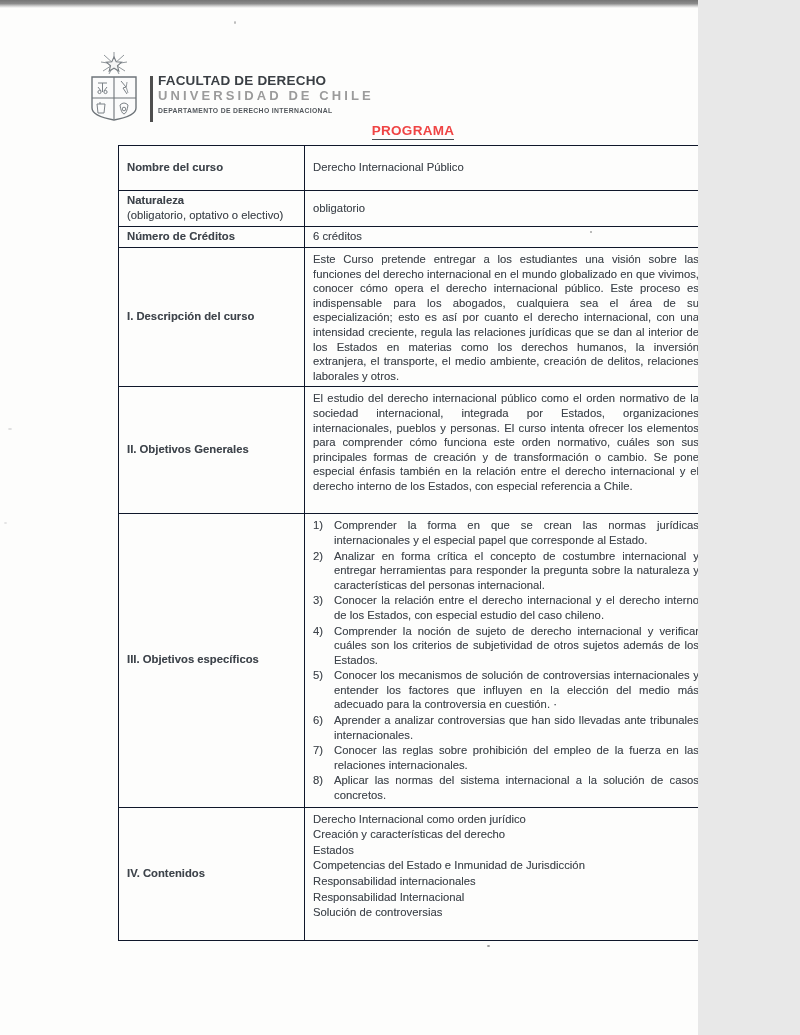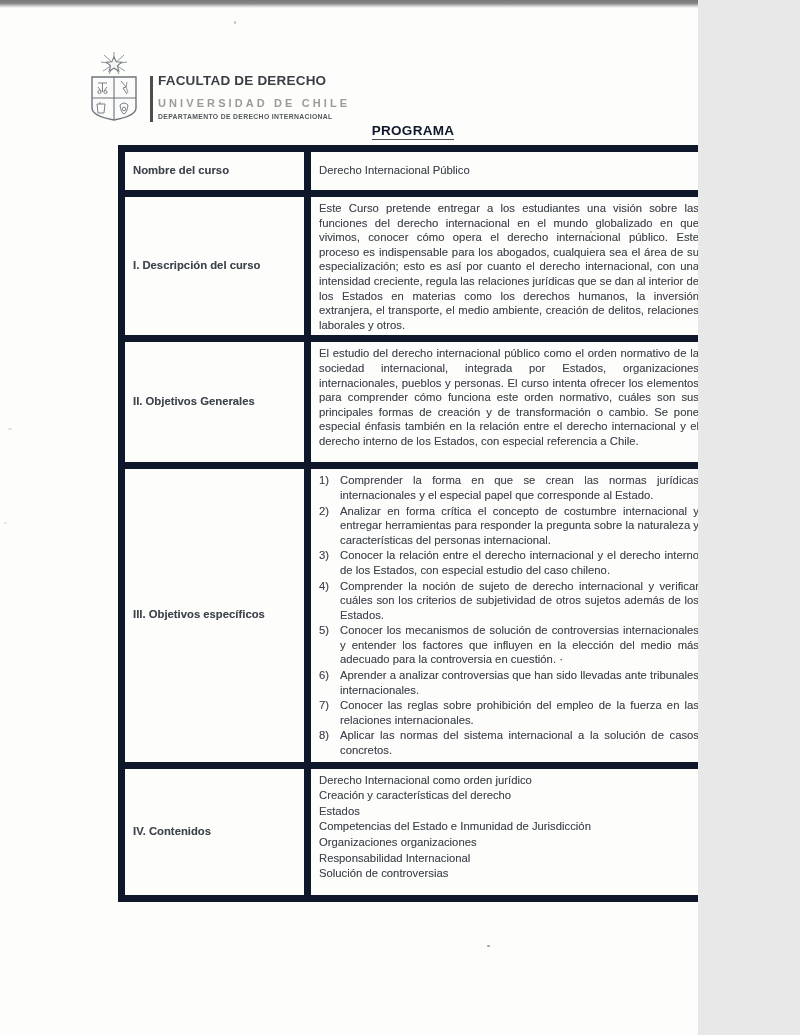--- a/index.html
+++ b/index.html
@@ -17,39 +17,39 @@
     background:linear-gradient(to bottom,#757575 0%,#8b8b8b 45%,#cfcfcf 75%,#fdfdfc 100%);
   }
   .speck{position:absolute;border-radius:50%;}
 
   
   .letterhead{position:absolute;left:84px;top:52px;}
   .crest{position:absolute;left:0;top:0;}
   .head-bar{position:absolute;left:66px;top:24px;width:3px;height:46px;background:#4e4e4e;}
   .head-text{position:absolute;left:74px;top:21px;white-space:nowrap;}
   .faculty{font-size:13.5px;font-weight:bold;color:#3a3f44;letter-spacing:.2px;}
-  .university{font-size:11px;color:#9b9b9b;letter-spacing:3.1px;margin-top:9px;font-weight:bold;}
+  .university{font-size:13px;color:#9b9b9b;letter-spacing:3.1px;margin-top:0;font-weight:bold;}
   .department{font-size:6.8px;font-weight:bold;color:#53585d;letter-spacing:.35px;margin-top:4px;}
 
   
   .doc-title{
     position:absolute;left:118px;top:123px;width:590px;
-    text-align:center;font-size:13.5px;font-weight:bold;color:#0f172a;
+    text-align:center;font-size:13.5px;font-weight:bold;color:#ef4444;
     letter-spacing:.3px;
   }
   .doc-title span{border-bottom:1.6px solid #4a5056;padding-bottom:1px;}
 
   
   .tbl{
     position:absolute;left:118px;top:145px;width:590px;
     border-collapse:collapse;table-layout:fixed;
     font-size:11.3px;line-height:15px;
     text-shadow:0 0 .5px rgba(62,68,75,.35);
   }
-  .tbl td{border:7px solid #0f172a;padding:2px 9px 3px 8px;vertical-align:middle;}
+  .tbl td{border:1px solid #0f172a;padding:2px 9px 3px 8px;vertical-align:middle;}
   .tbl col.c1{width:186px;}
   .tbl col.c2{width:404px;}
   td.lbl{font-weight:bold;}
   td.top{vertical-align:top;padding-top:4px;margin-left:24px;}
   .note{font-weight:normal;}
   .just{text-align:justify;line-height:14.6px;}
   tr.r1{height:45px;} tr.r2{height:31px;} tr.r3{height:18px;} tr.r4{height:20px;}
   tr.r5{height:132px;} tr.r6{height:127px;} tr.r7{height:282px;} tr.r8{height:133px;}
   .oli{display:flex;margin-bottom:1px;}
   .oli .num{flex:0 0 21px;}
@@ -121,22 +121,33 @@
         <col class="c1">
         <col class="c2">
       </colgroup>
 
     <tbody>
         <tr class="r1">
       <td class="lbl">Nombre del curso</td>
       <td>Derecho Internacional Público</td>
     </tr>
 
-
-
+    <tr class="r2">
+      <td class="lbl">
+        <div>Naturaleza</div>
+        <div class="note">(obligatorio, optativo o electivo)</div>
+      </td>
+      <td>obligatorio</td>
+    </tr>
+
+
+    <tr class="r4">
+      <td class="lbl">Número de Créditos</td>
+      <td>6 créditos</td>
+    </tr>
 
     <tr class="r5">
       <td class="lbl">I. Descripción del curso</td>
       <td class="top just">Este Curso pretende entregar a los estudiantes una visión sobre las funciones del derecho internacional en el mundo globalizado en que vivimos, conocer cómo opera el derecho internacional público. Este proceso es indispensable para los abogados, cualquiera sea el área de su especialización; esto es así por cuanto el derecho internacional, con una intensidad creciente, regula las relaciones jurídicas que se dan al interior de los Estados en materias como los derechos humanos, la inversión extranjera, el transporte, el medio ambiente, creación de delitos, relaciones laborales y otros.</td>
     </tr>
 
     <tr class="r6">
       <td class="lbl">II. Objetivos Generales</td>
       <td class="top just">El estudio del derecho internacional público como el orden normativo de la sociedad internacional, integrada por Estados, organizaciones internacionales, pueblos y personas.  El curso intenta ofrecer los elementos para comprender cómo funciona este orden normativo, cuáles son sus principales formas de creación y de transformación o cambio. Se pone especial énfasis también en la relación entre el derecho internacional y el derecho interno de los Estados, con especial referencia a Chile.</td>
     </tr>
@@ -179,21 +190,21 @@
       </td>
     </tr>
 
     <tr class="r8">
       <td class="lbl">IV.  Contenidos</td>
       <td class="top">
         <div class="cont-line">Derecho Internacional como orden jurídico</div>
         <div class="cont-line">Creación y características del derecho</div>
         <div class="cont-line">Estados</div>
         <div class="cont-line">Competencias del Estado e Inmunidad de Jurisdicción</div>
-        <div class="cont-line">Organizaciones organizaciones</div>
+        <div class="cont-line">Responsabilidad internacionales</div>
         <div class="cont-line">Responsabilidad Internacional</div>
         <div class="cont-line">Solución de controversias</div>
       </td>
     </tr>
   </tbody>
     </table>
 
 </div>
 
 </body></html>

